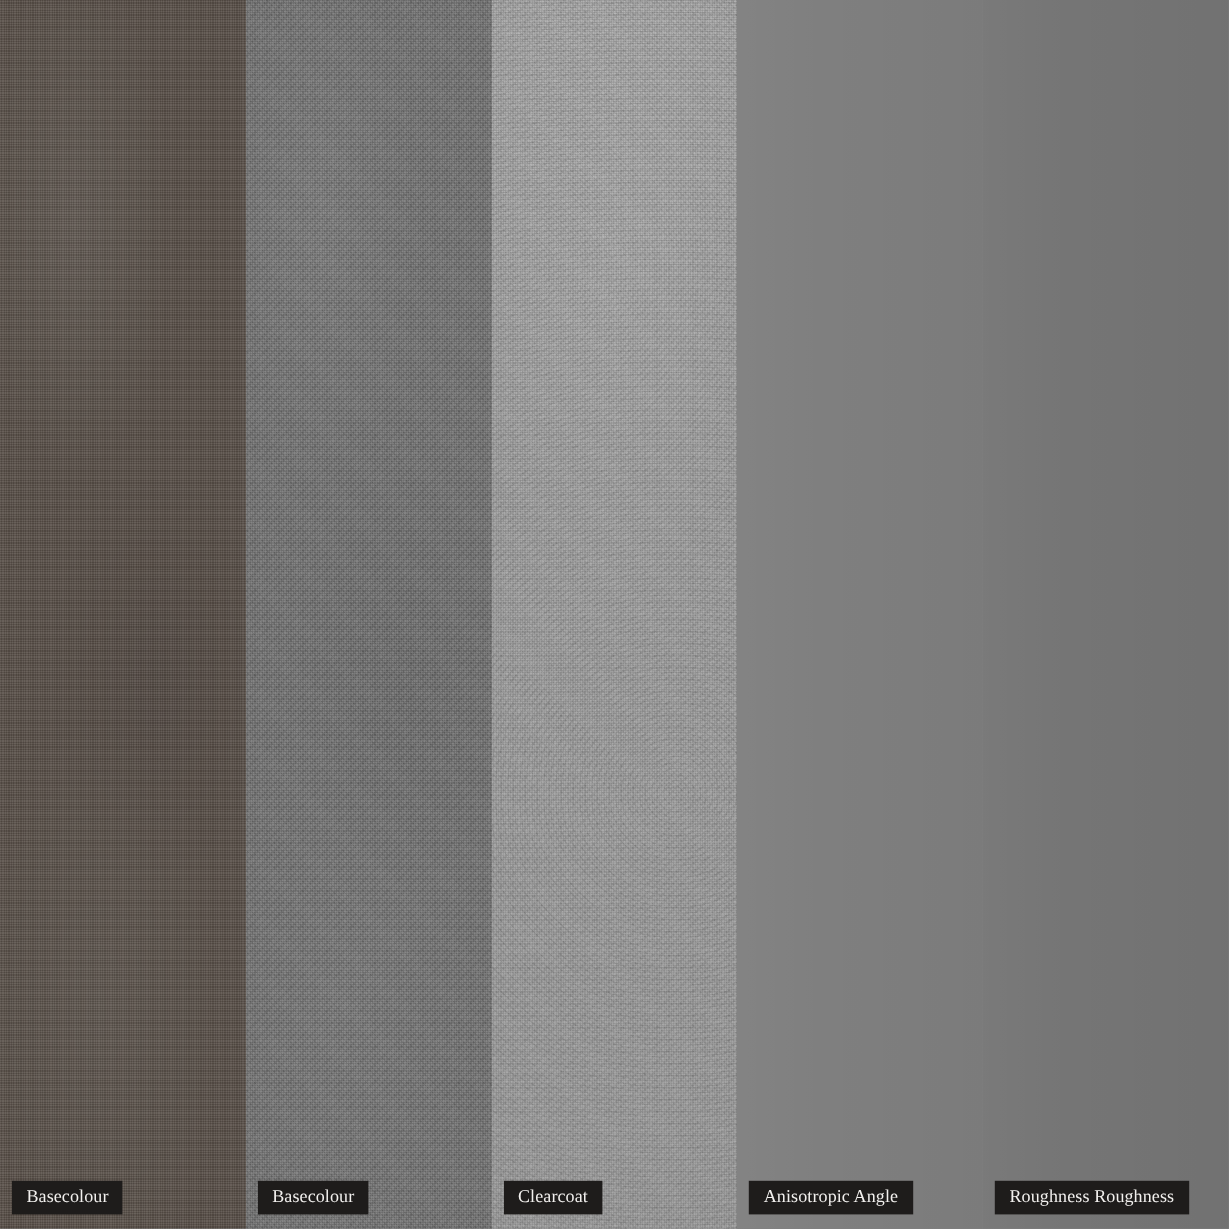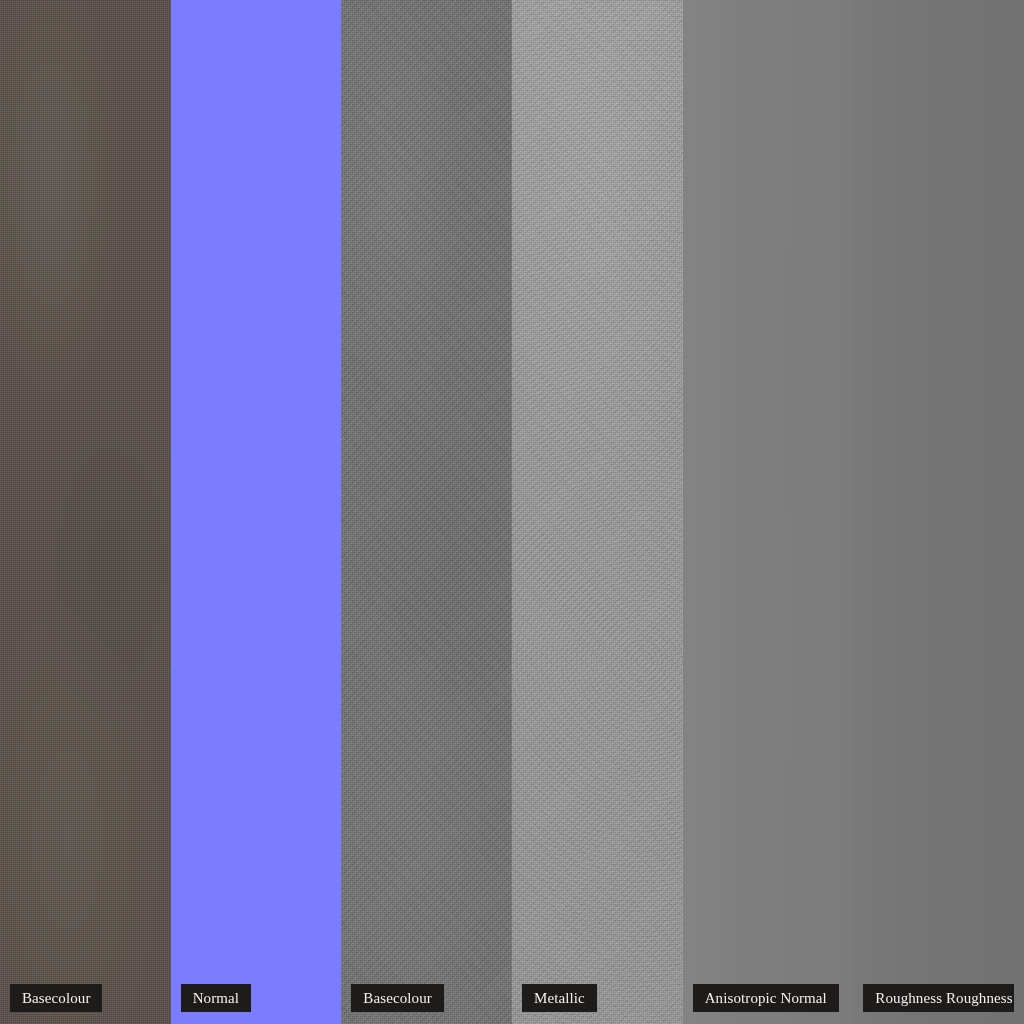--- a/index.html
+++ b/index.html
@@ -127,49 +127,43 @@
 <div id="sheet">
     <div class="map-column">
       <div class="map-fill" style="background: rgb(87, 78, 71);"></div>
       <div class="blotch on blotch-soft"></div>
       <div class="grain on grain-a"></div>
       <div class="label-plate">
         <span class="label-text">Basecolour</span>
       </div>
     </div>
     <div class="map-column">
-      <div class="map-fill" style="background: rgb(123, 125, 254);"></div>
-      <div class="label-plate">
-        <span class="label-text">Normal</span>
-      </div>
-    </div>
-    <div class="map-column">
       <div class="map-fill" style="background: rgb(110, 110, 110);"></div>
       <div class="blotch on blotch-soft"></div>
       <div class="grain on grain-a"></div>
       <div class="grain on grain-b"></div>
       <div class="label-plate">
         <span class="label-text">Basecolour</span>
       </div>
     </div>
     <div class="map-column">
       <div class="map-fill" style="background: rgb(154, 154, 154);"></div>
       <div class="blotch on blotch-bright"></div>
       <div class="grain on grain-a"></div>
       <div class="grain on grain-b"></div>
       <div class="grain on grain-c"></div>
       <div class="label-plate">
-        <span class="label-text">Metallic</span>
+        <span class="label-text">Clearcoat</span>
       </div>
     </div>
     <div class="map-column">
       <div class="map-fill" style="background: rgb(127, 127, 127);"></div>
       <div class="blotch on blotch-vert"></div>
       <div class="label-plate">
-        <span class="label-text">Anisotropic Normal</span>
+        <span class="label-text">Anisotropic Angle</span>
       </div>
     </div>
     <div class="map-column">
       <div class="map-fill" style="background: rgb(117, 117, 117);"></div>
       <div class="blotch on blotch-vert"></div>
       <div class="label-plate">
         <span class="label-text">Roughness Roughness</span>
       </div>
     </div>
   </div>

